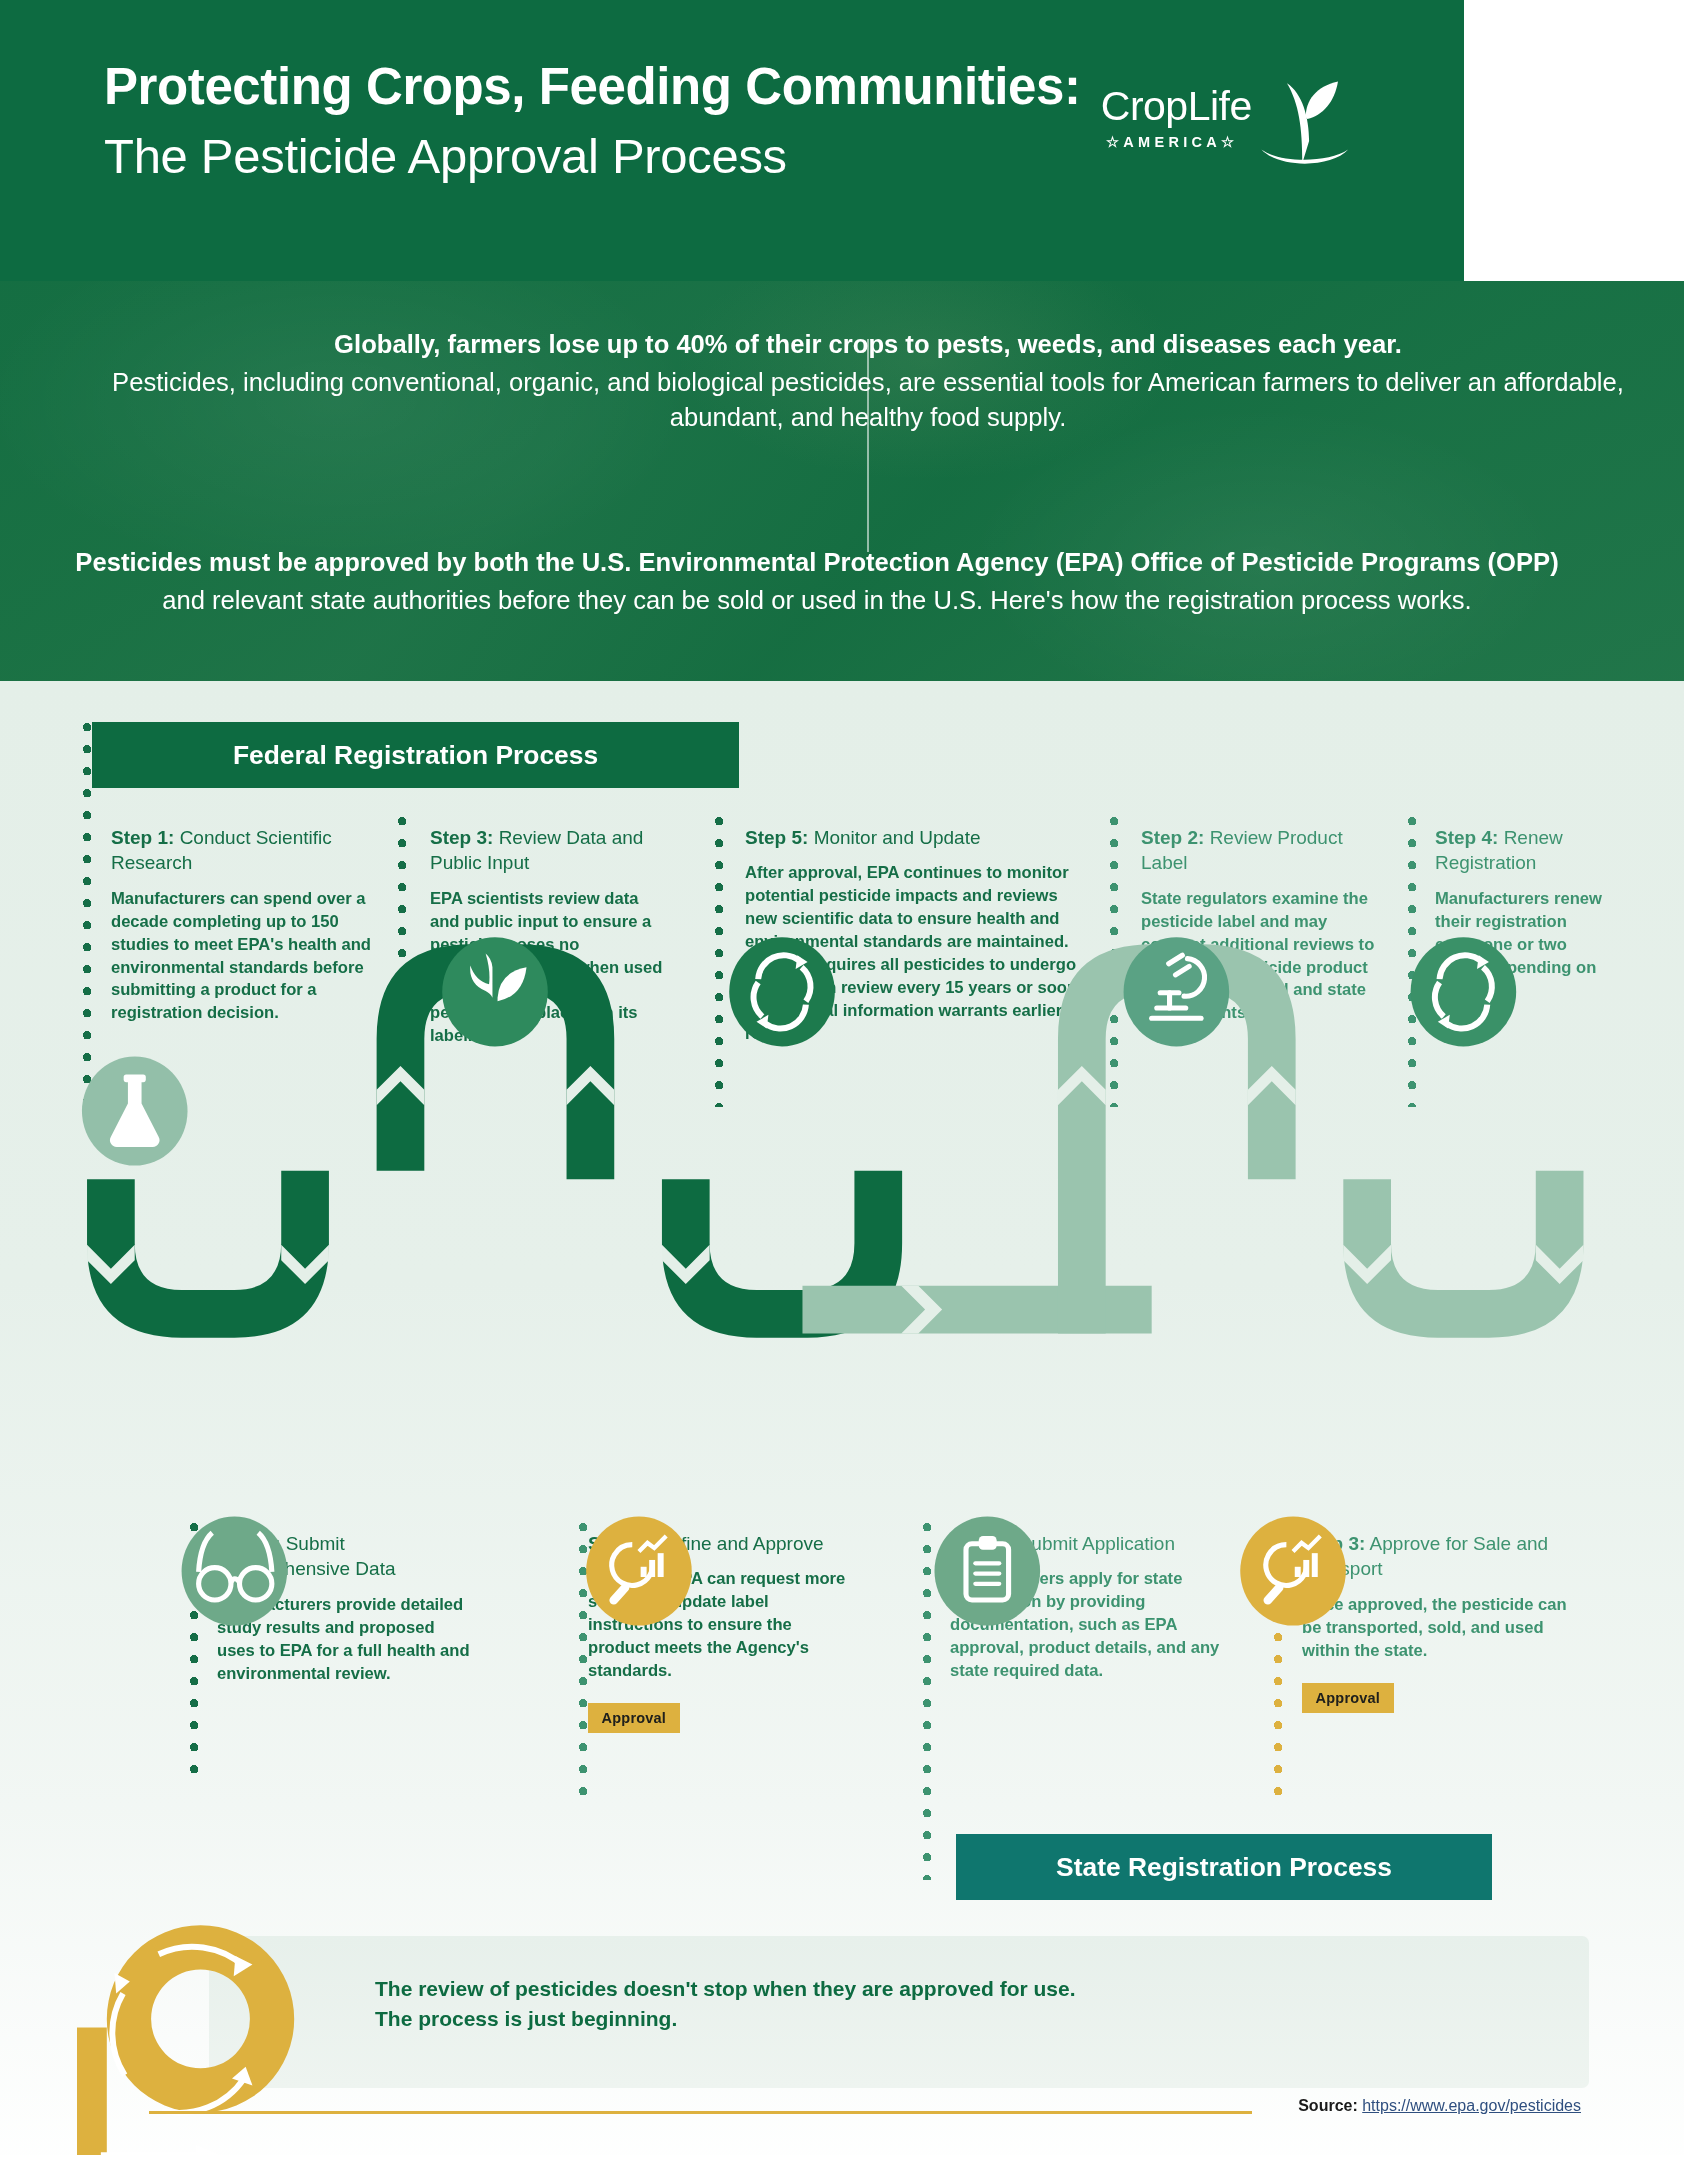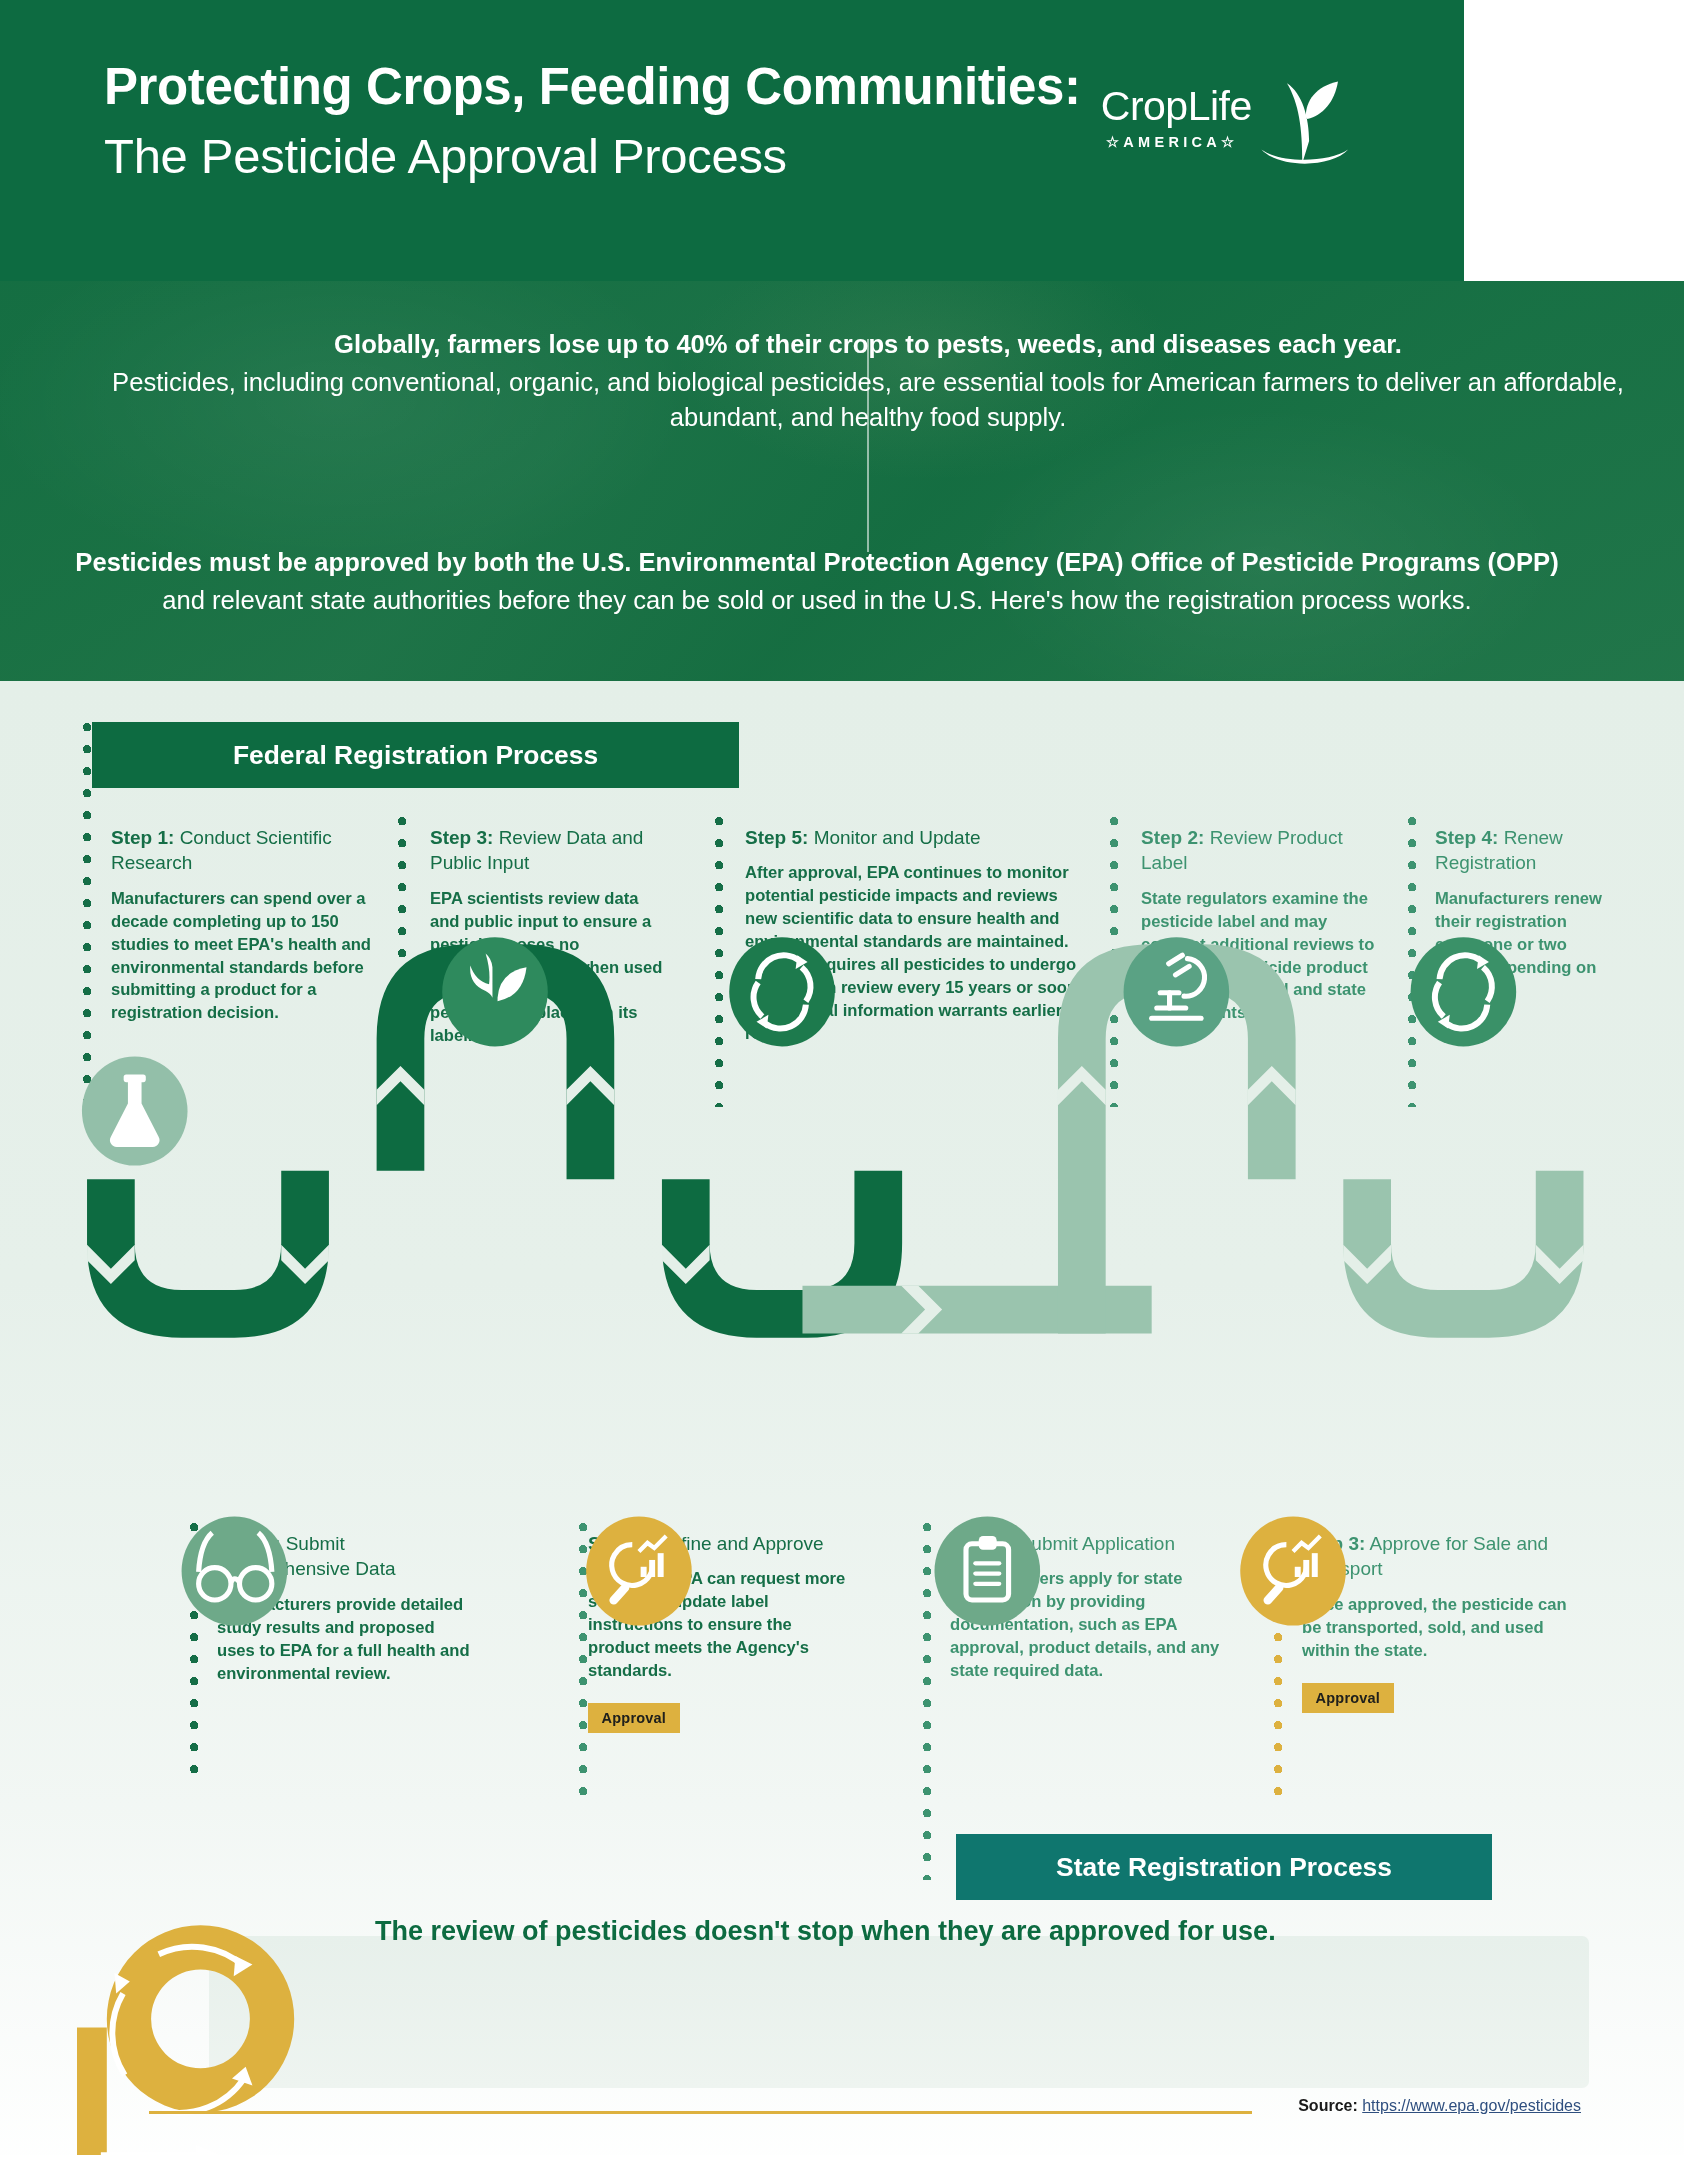--- a/index.html
+++ b/index.html
@@ -115,22 +115,22 @@
   
   .path-svg { position: absolute; left: 0; top: 681px; width: 1685px; height: 1499px; }
 
   
   .callout {
     position: absolute; left: 209px; top: 1936px; width: 1380px; height: 152px;
     background: linear-gradient(180deg, #e7f0eb, #eef4f0);
     border-radius: 6.8px;
   }
   .callout-text {
-    position: absolute; left: 375px; top: 1912px; width: 1193px;
-    font-size: 27px; font-weight: bold; color: #0d6b41; line-height: 1.42;
+    position: absolute; left: 375px; top: 1974px; width: 1193px;
+    font-size: 21px; font-weight: bold; color: #0d6b41; line-height: 1.42;
   }
   .gold-rule {
     position: absolute; left: 149px; top: 2111px; width: 1103px; height: 2.6px;
     background: #ddb13f;
   }
   .source {
     position: absolute; right: 104px; top: 2097px;
     font-size: 16px; color: #1a1a1a; font-weight: bold; white-space: nowrap;
   }
   .source a { color: #2f4f7f; text-decoration: underline; font-weight: 400; }
@@ -406,20 +406,21 @@
     <g fill="#ffffff">
       <path d="M1736 322 L1748 330 L1734 338 Z"></path>
       <path d="M1700 408 L1688 400 L1702 392 Z"></path>
     </g>
   </g>
 </svg>
 
 <div class="callout"></div>
 <div class="callout-text">
   <div>The review of pesticides doesn't stop when they are approved for use.</div>
+  <div>The process is just beginning.</div>
 </div>
 
 <svg class="loop-icon" viewBox="0 0 290 320">
   <path d="M145 20 a110 110 0 1 1 -110 110 a110 110 0 0 1 110 -110 Z
            M145 72 a58 58 0 1 0 58 58 a58 58 0 0 0 -58 -58 Z" fill="#ddb13f" fill-rule="evenodd"></path>
   <path d="M35 140 L35 320 L0 320 L0 140 Z" fill="#ddb13f"></path>
   <g fill="none" stroke="#ffffff" stroke-width="7">
     <path d="M96 54 a92 92 0 0 1 100 14"></path>
     <path d="M56 196 a92 92 0 0 1 -2 -96"></path>
     <path d="M196 200 a92 92 0 0 1 -96 38"></path>

